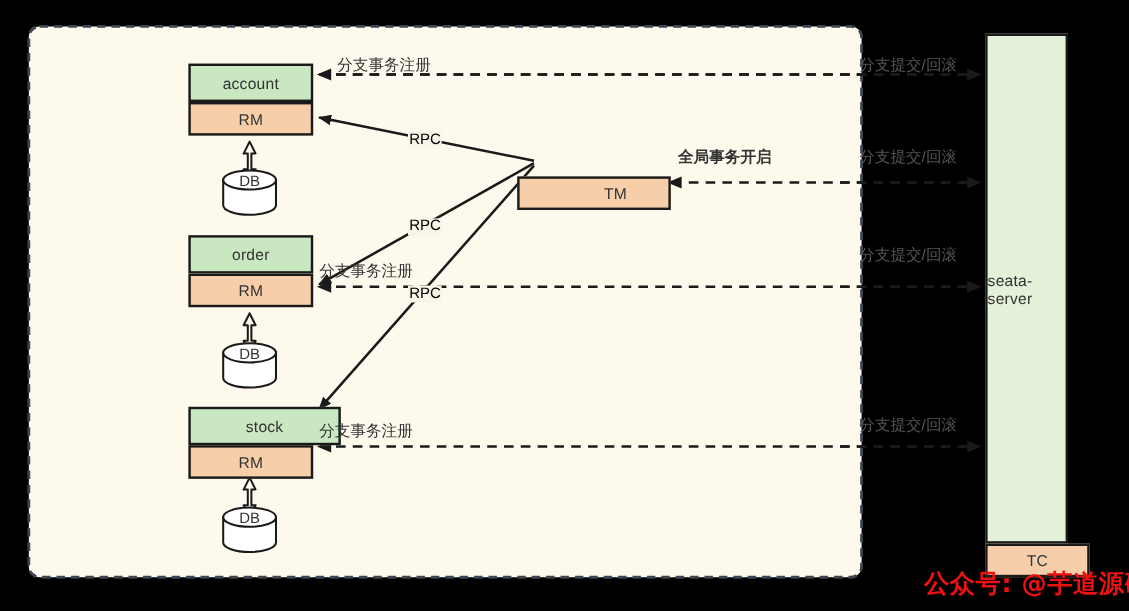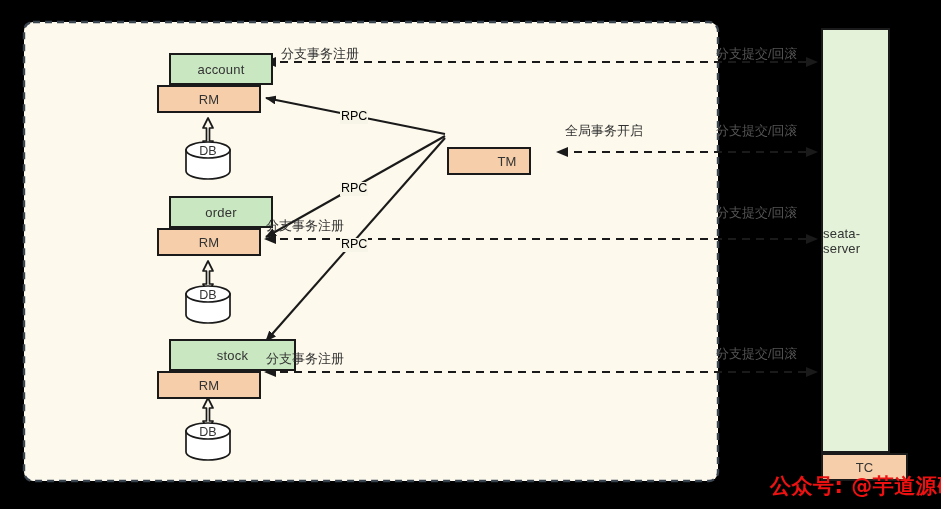--- a/index.html
+++ b/index.html
@@ -26,21 +26,21 @@
     position: absolute;
     box-sizing: border-box;
     border: 2px solid #1a1a1a;
     display: flex;
     align-items: center;
     justify-content: center;
     font-size: 13px;
     color: #333333;
     letter-spacing: 0.2px;
   }
-  .node-green { background: #c9e7c0; margin-left: 12px; }
+  .node-green { background: #c9e7c0; }
   .node-orange { background: #f6cfaa; }
   .node-seata {
     background: #e3f2d8;
     font-size: 13px;
     color: #333333;
   }
   .edge-label {
     position: absolute;
     font-size: 13px;
     color: #333333;
@@ -158,38 +158,38 @@
     <span>RM</span>
   </div>
 
   <div class="node-box node-green" style="left:157px; top:339px; width:127px; height:32px;">
     <span>stock</span>
   </div>
   <div class="node-box node-orange" style="left:157px; top:371px; width:104px; height:28px;">
     <span>RM</span>
   </div>
 
-  <div class="node-box node-orange" style="left:447px; top:147px; width:84px; height:28px;padding-left:36px;">
+  <div class="node-box node-orange" style="left:431px; top:147px; width:128px; height:28px;padding-left:36px;">
     <span>TM</span>
   </div>
 
   <div class="node-box node-seata" style="left:821px; top:28px; width:69px; height:425px;">
     <span>seata-server</span>
   </div>
   <div class="node-box node-orange" style="left:821px; top:453px; width:87px; height:28px;">
     <span>TC</span>
   </div>
 
   <div class="edge-label" style="left:281px; top:47px;">分支事务注册</div>
 
   <div class="edge-label" style="left:266px; top:219px;">分支事务注册</div>
 
   <div class="edge-label" style="left:266px; top:352px;">分支事务注册</div>
 
-  <div class="edge-label" style="left:565px; top:124px;">全局事务开启</div>
+  <div class="edge-label" style="left:565px; top:124px;font-weight:bold;">全局事务开启</div>
 
   <div class="edge-label-rpc" style="left:340px; top:110px;">RPC</div>
 
   <div class="edge-label-rpc" style="left:340px; top:182px;">RPC</div>
 
   <div class="edge-label-rpc" style="left:340px; top:238px;">RPC</div>
 
   <div class="edge-label" style="left:716px; top:47px; color:#555555;">分支提交/回滚</div>
 
   <div class="edge-label" style="left:716px; top:124px; color:#555555;">分支提交/回滚</div>

